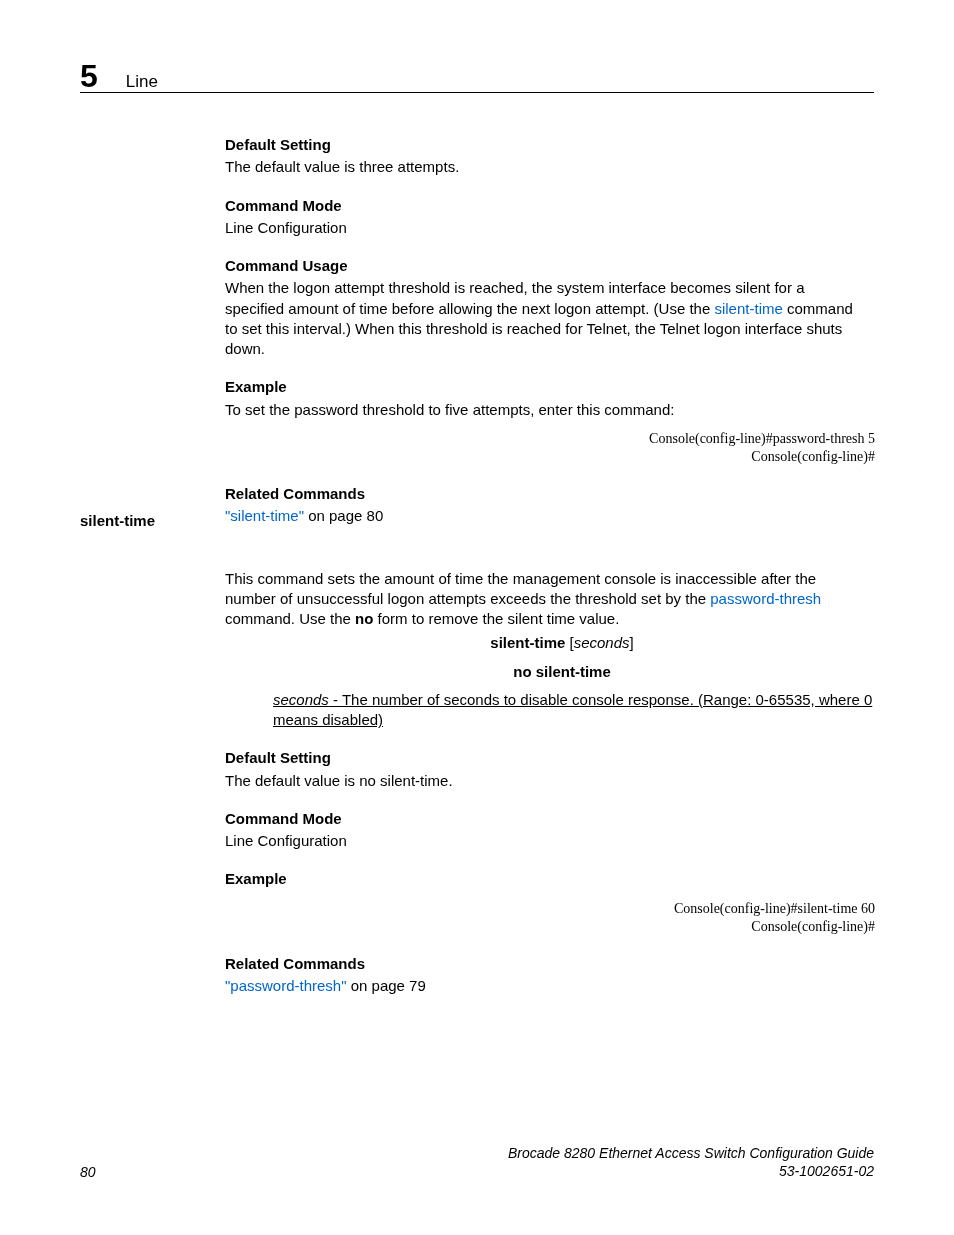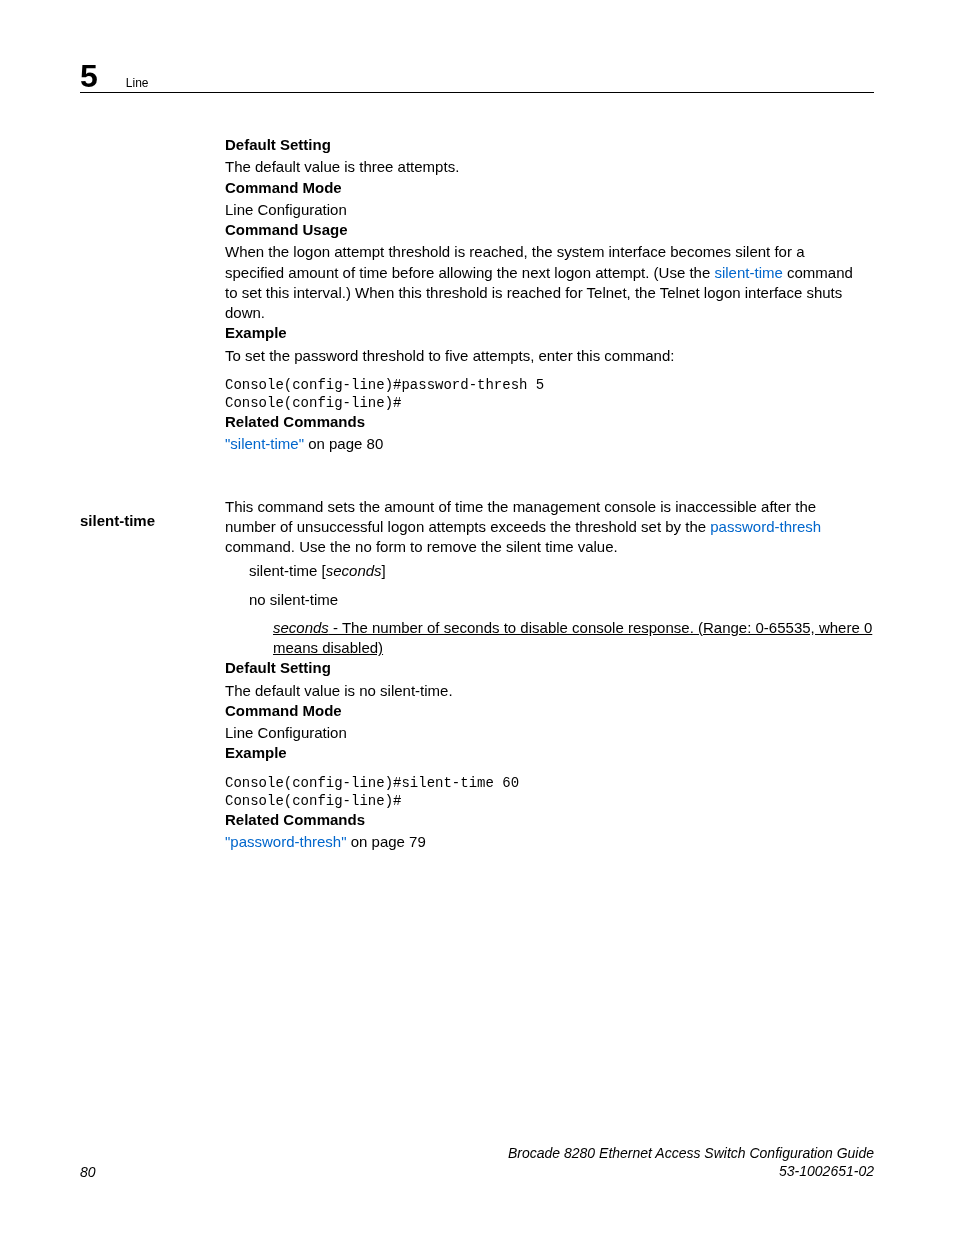--- a/index.html
+++ b/index.html
@@ -26,78 +26,81 @@
     display: flex;
     align-items: baseline;
   }
   .chapter-num {
     font-size: 32px;
     font-weight: bold;
     font-family: Arial, Helvetica, sans-serif;
     margin-right: 28px;
   }
   .chapter-title {
-    font-size: 12px;
+    font-size: 17px;
     font-family: Arial, Helvetica, sans-serif;
   }
   .header-rule {
     position: absolute;
     top: 92px;
     left: 80px;
     right: 80px;
     border-top: 1px solid #000;
   }
   .content {
     position: absolute;
     top: 135px;
     left: 225px;
     width: 650px;
     font-size: 15px;
     line-height: 1.35;
   }
   .section-head {
     font-weight: bold;
+    margin-top: 18px;
     margin-bottom: 2px;
     font-size: 15px;
   }
   .section-head.first {
     margin-top: 0;
   }
   .body-text {
     margin: 0 12px 0 0;
   }
   .code-block {
-    font-family: Liberation Mono, monospace;
+    font-family: Liberation Serif, serif;
     font-size: 14px;
     white-space: pre;
     margin-top: 10px;
     margin-bottom: 0;
     line-height: 1.3;
+    text-align: right;
   }
   .link {
     color: #0066cc;
   }
   .side-heading {
     position: absolute;
     left: 80px;
     font-weight: bold;
     font-size: 15px;
   }
   .indent-1 {
     margin-left: 24px;
+    text-align: center;
   }
   .indent-2 {
     margin-left: 48px;
     text-decoration: underline;
   }
   .italic {
     font-style: italic;
   }
   .bold {
-    font-weight: normal;
+    font-weight: bold;
   }
   .footer {
     position: absolute;
     bottom: 55px;
     left: 80px;
     right: 80px;
   }
   .footer-left {
     position: absolute;
     left: 0;

